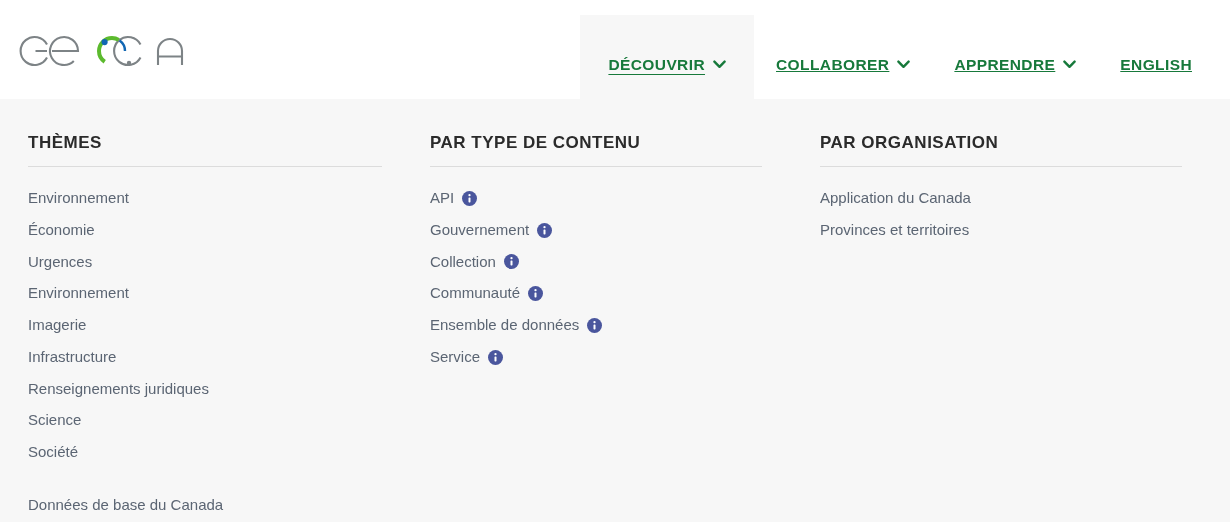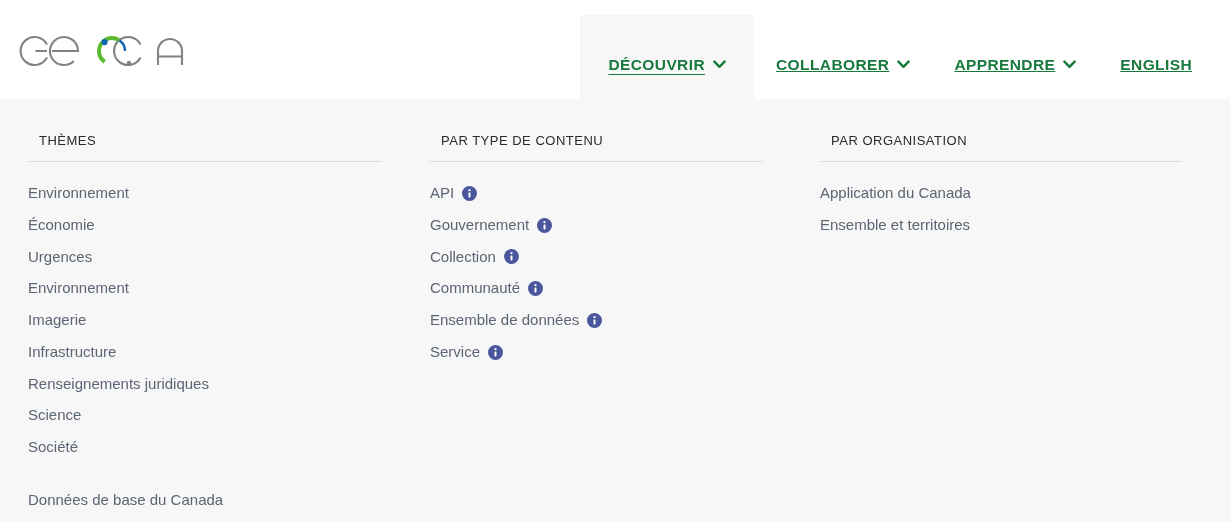--- a/index.html
+++ b/index.html
@@ -85,27 +85,26 @@
   .columns {
     display: flex;
     align-items: flex-start;
   }
   .col { flex: 0 0 auto; }
   .col-1 { width: 415px; padding-left: 28px; }
   .col-2 { width: 395px; padding-left: 15px; }
   .col-3 { width: 400px; padding-left: 10px; }
 
   .col-title {
-    font-size: 13px;
-    font-weight: normal;
+    font-size: 17px;
+    font-weight: bold;
     letter-spacing: 0.5px;
     color: #2b2b2b;
     text-transform: uppercase;
     padding-bottom: 13px;
-    margin-left: 11px;
   }
   .col-1 .col-title { padding-right: 33px; }
   .col-2 .col-title { padding-right: 48px; }
   .col-3 .col-title { padding-right: 28px; }
   .divider {
     height: 1px;
     background: #dcdcdc;
     margin-bottom: 16px;
   }
   .col-1 .divider { margin-right: 33px; }
@@ -302,18 +301,18 @@
     </div>
 
     <div class="col col-3">
       <div class="col-title">PAR ORGANISATION</div>
       <div class="divider"></div>
 
       <div class="menu-link">
         <span>Application du Canada</span>
       </div>
       <div class="menu-link">
-        <span>Ensemble et territoires</span>
+        <span>Provinces et territoires</span>
       </div>
     </div>
 
   </div>
 </div>
 
 </body></html>

